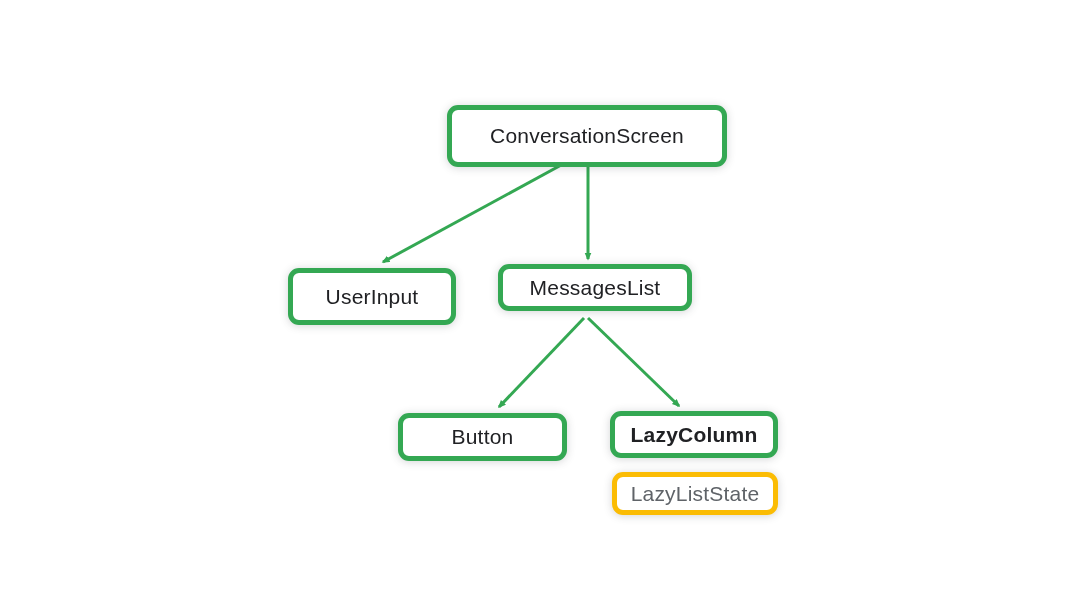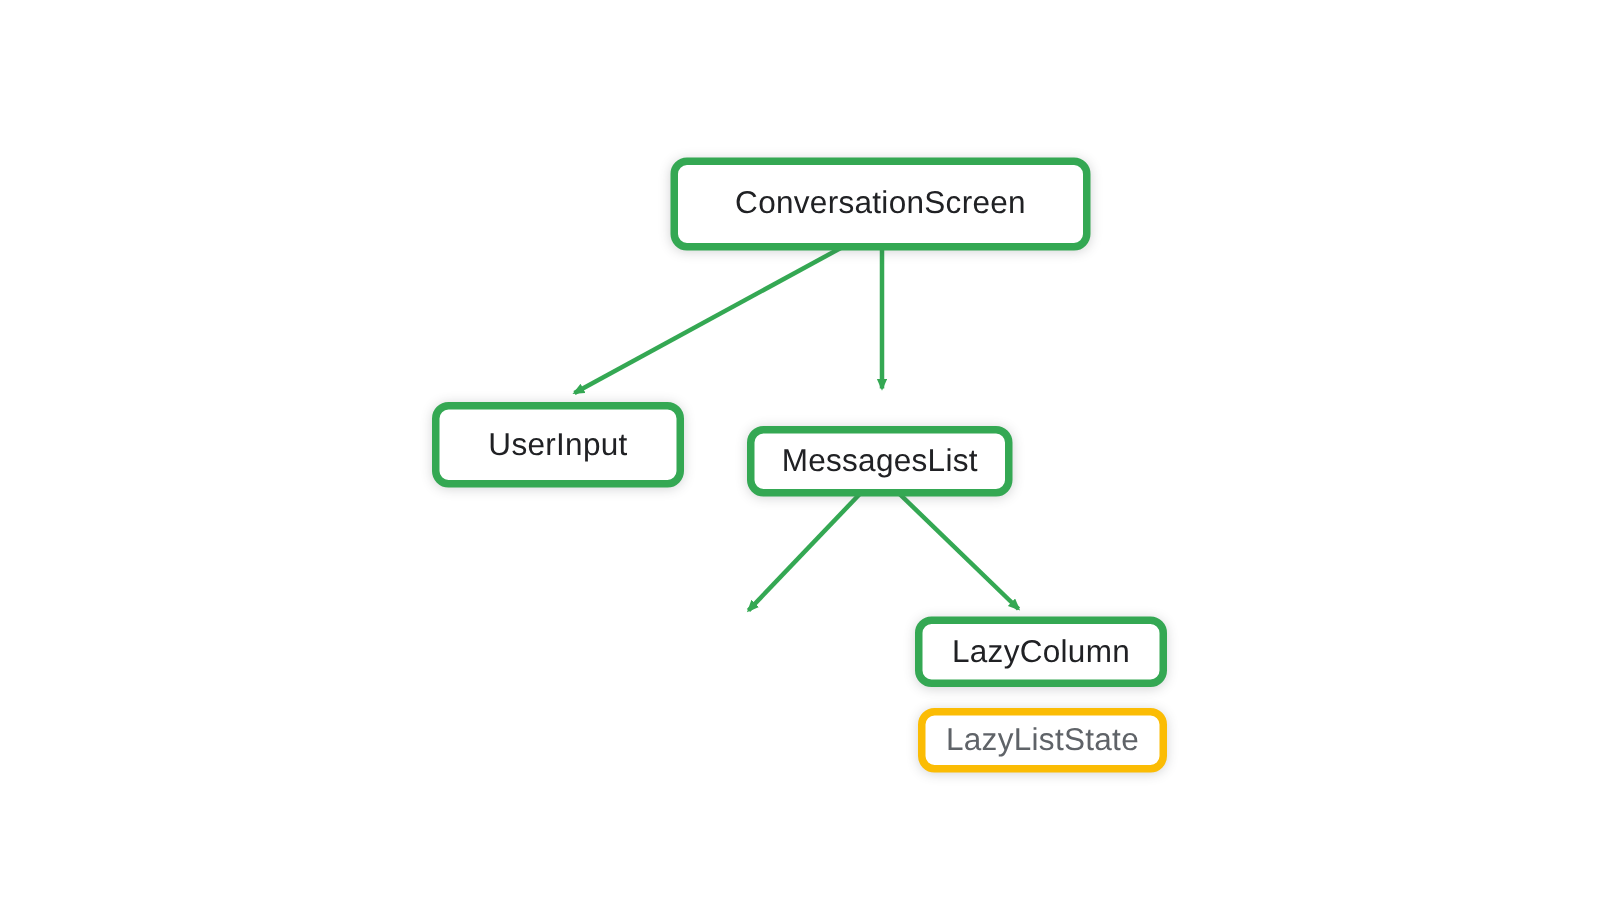--- a/index.html
+++ b/index.html
@@ -33,23 +33,23 @@
     align-items: center;
     justify-content: center;
     font-size: 21px;
     letter-spacing: 0.2px;
     color: #202124;
     box-shadow: 0 1px 8px rgba(60,64,67,0.22);
     white-space: nowrap;
   }
   .node-conversationscreen { left: 447px; top: 105px; width: 280px; height: 62px; }
   .node-userinput          { left: 288px; top: 268px; width: 168px; height: 57px; }
-  .node-messageslist       { left: 498px; top: 284px; width: 177px; height: 47px; }
+  .node-messageslist       { left: 498px; top: 264px; width: 194px; height: 47px; }
   .node-button             { left: 398px; top: 413px; width: 169px; height: 48px; }
-  .node-lazycolumn         { left: 610px; top: 411px; width: 168px; height: 47px; z-index: 2; }
+  .node-lazycolumn         { left: 610px; top: 411px; width: 168px; height: 47px; z-index: 2; font-weight: bold; }
   .node-lazyliststate {
     left: 612px; top: 472px; width: 166px; height: 43px;
     border-color: #FBBC04;
     color: #5F6368;
     z-index: 1;
   }
 </style>
 </head>
 <body>
 
@@ -72,20 +72,23 @@
   </div>
 
   <div class="node node-userinput">
     <span>UserInput</span>
   </div>
 
   <div class="node node-messageslist">
     <span>MessagesList</span>
   </div>
 
+  <div class="node node-button">
+    <span>Button</span>
+  </div>
 
   <div class="node node-lazycolumn">
     <span>LazyColumn</span>
   </div>
 
   <div class="node node-lazyliststate">
     <span>LazyListState</span>
   </div>
 
 </div>

